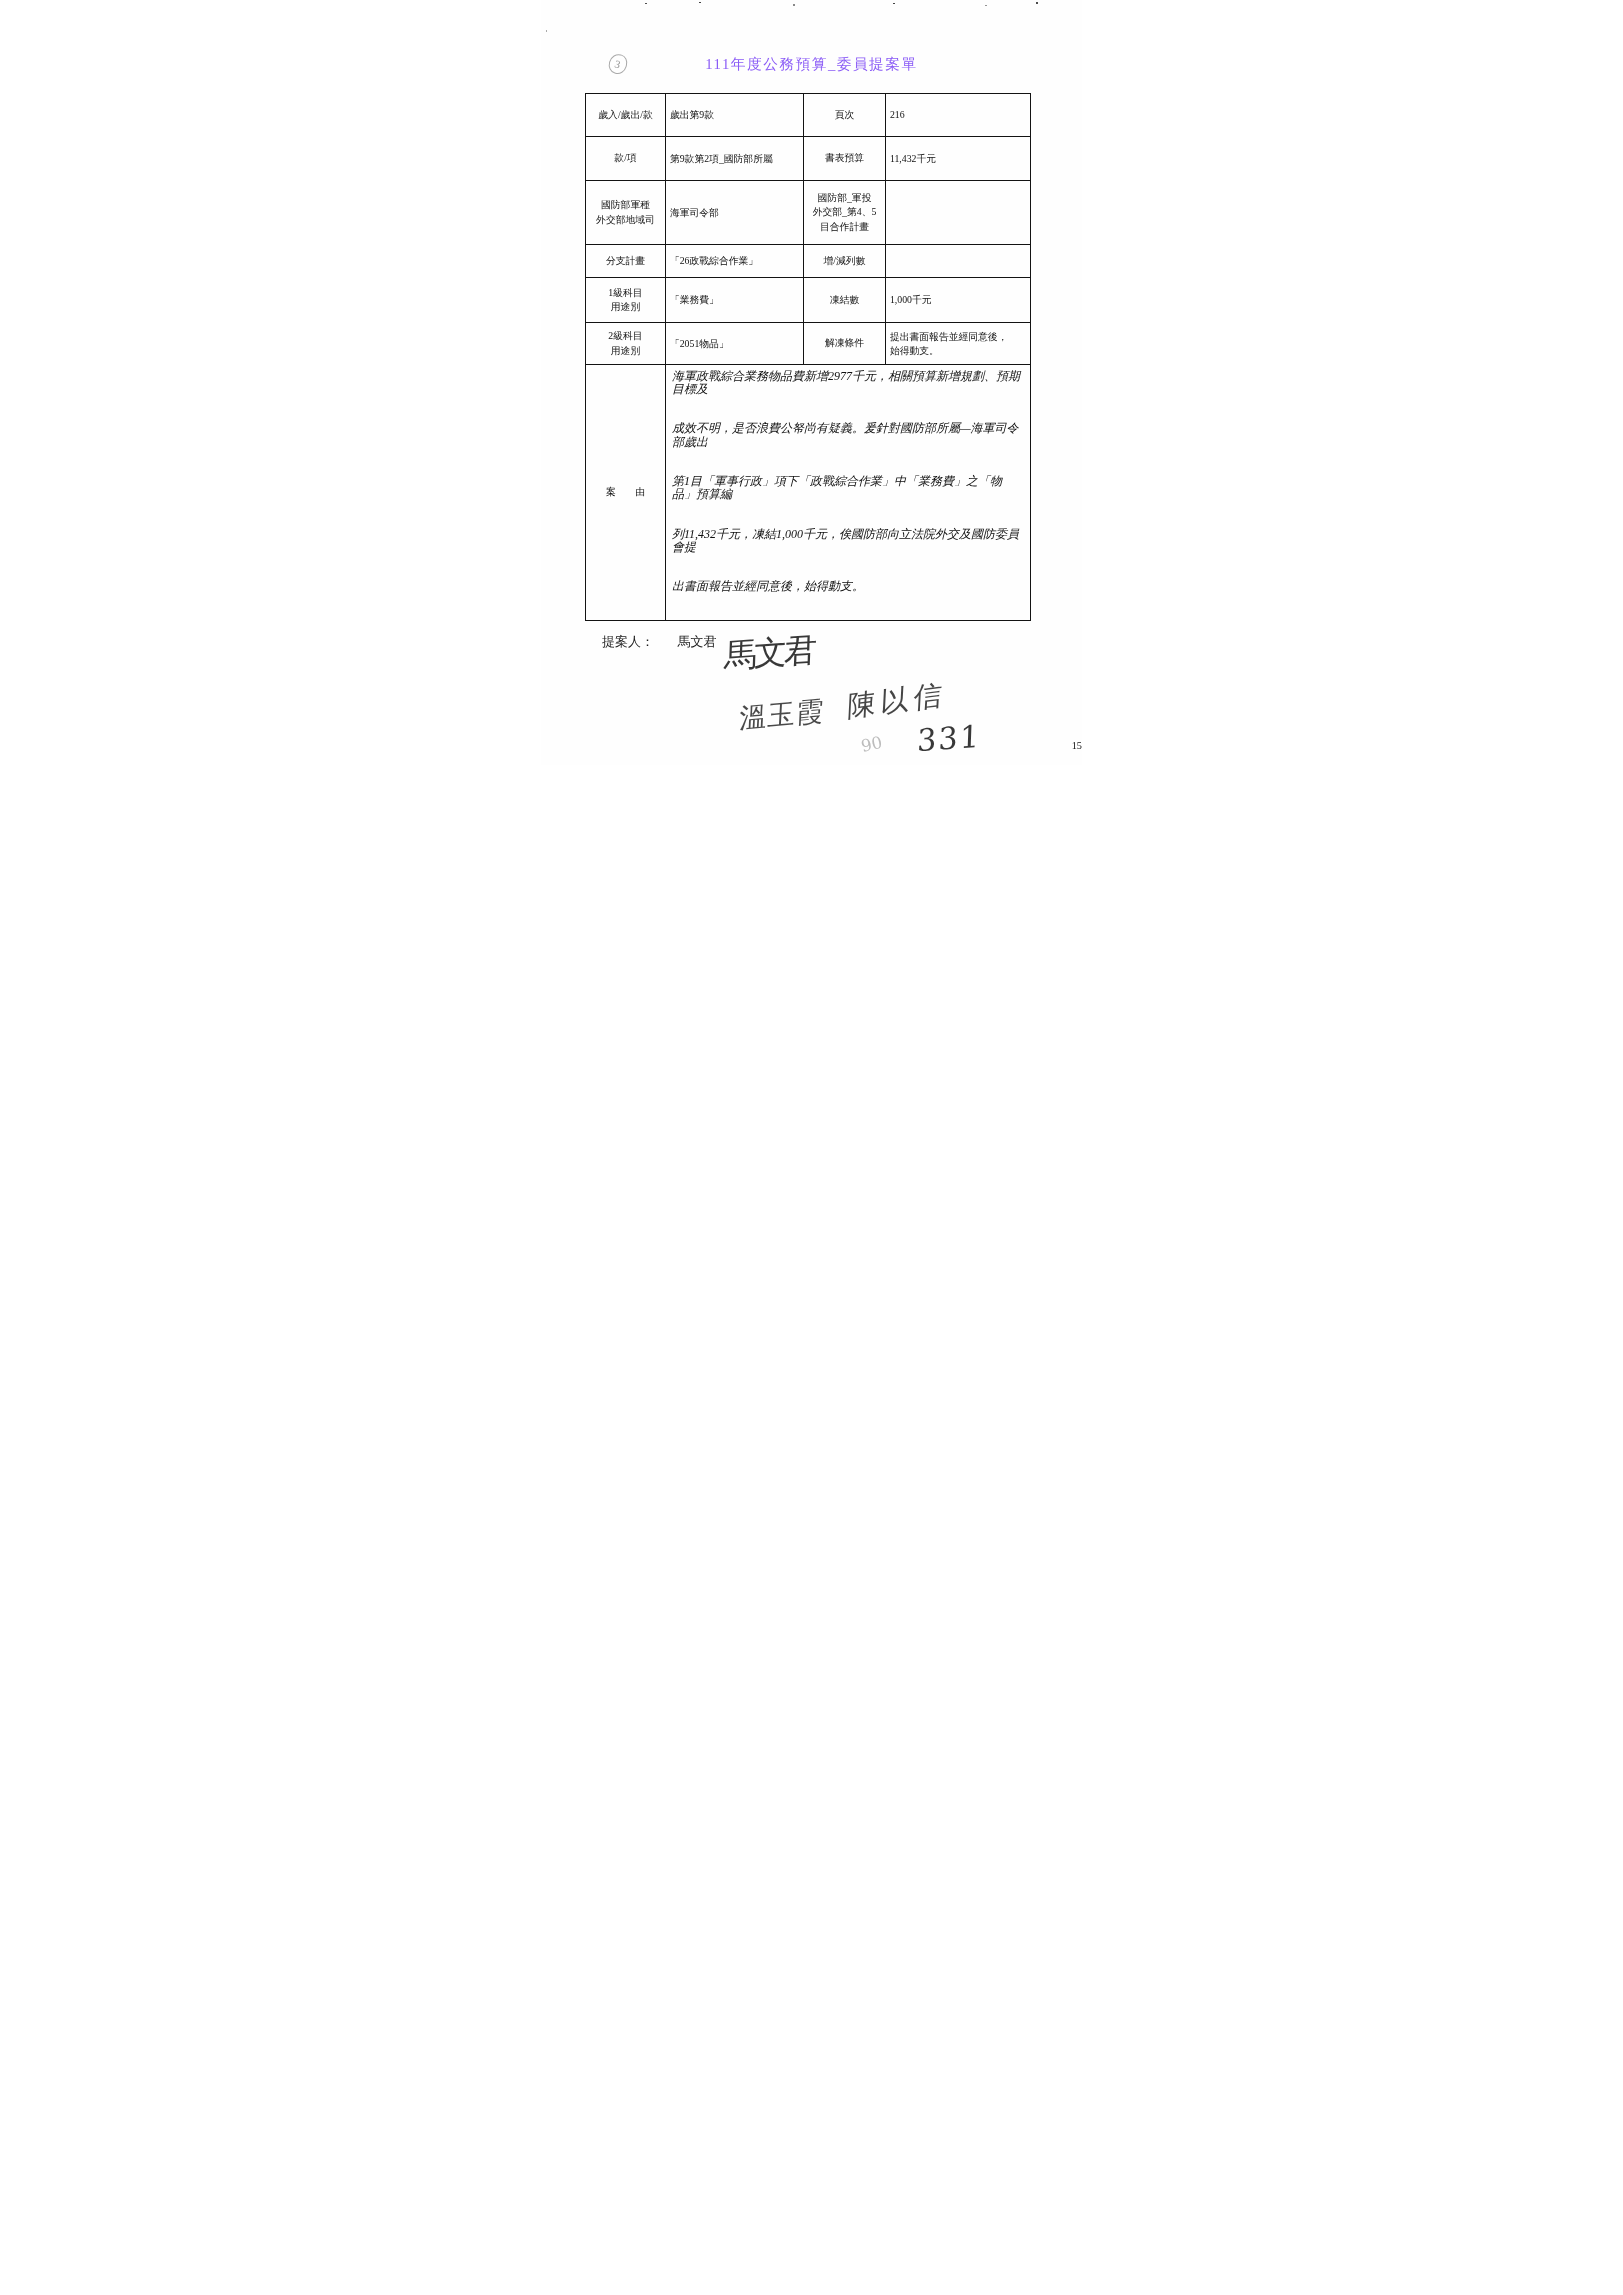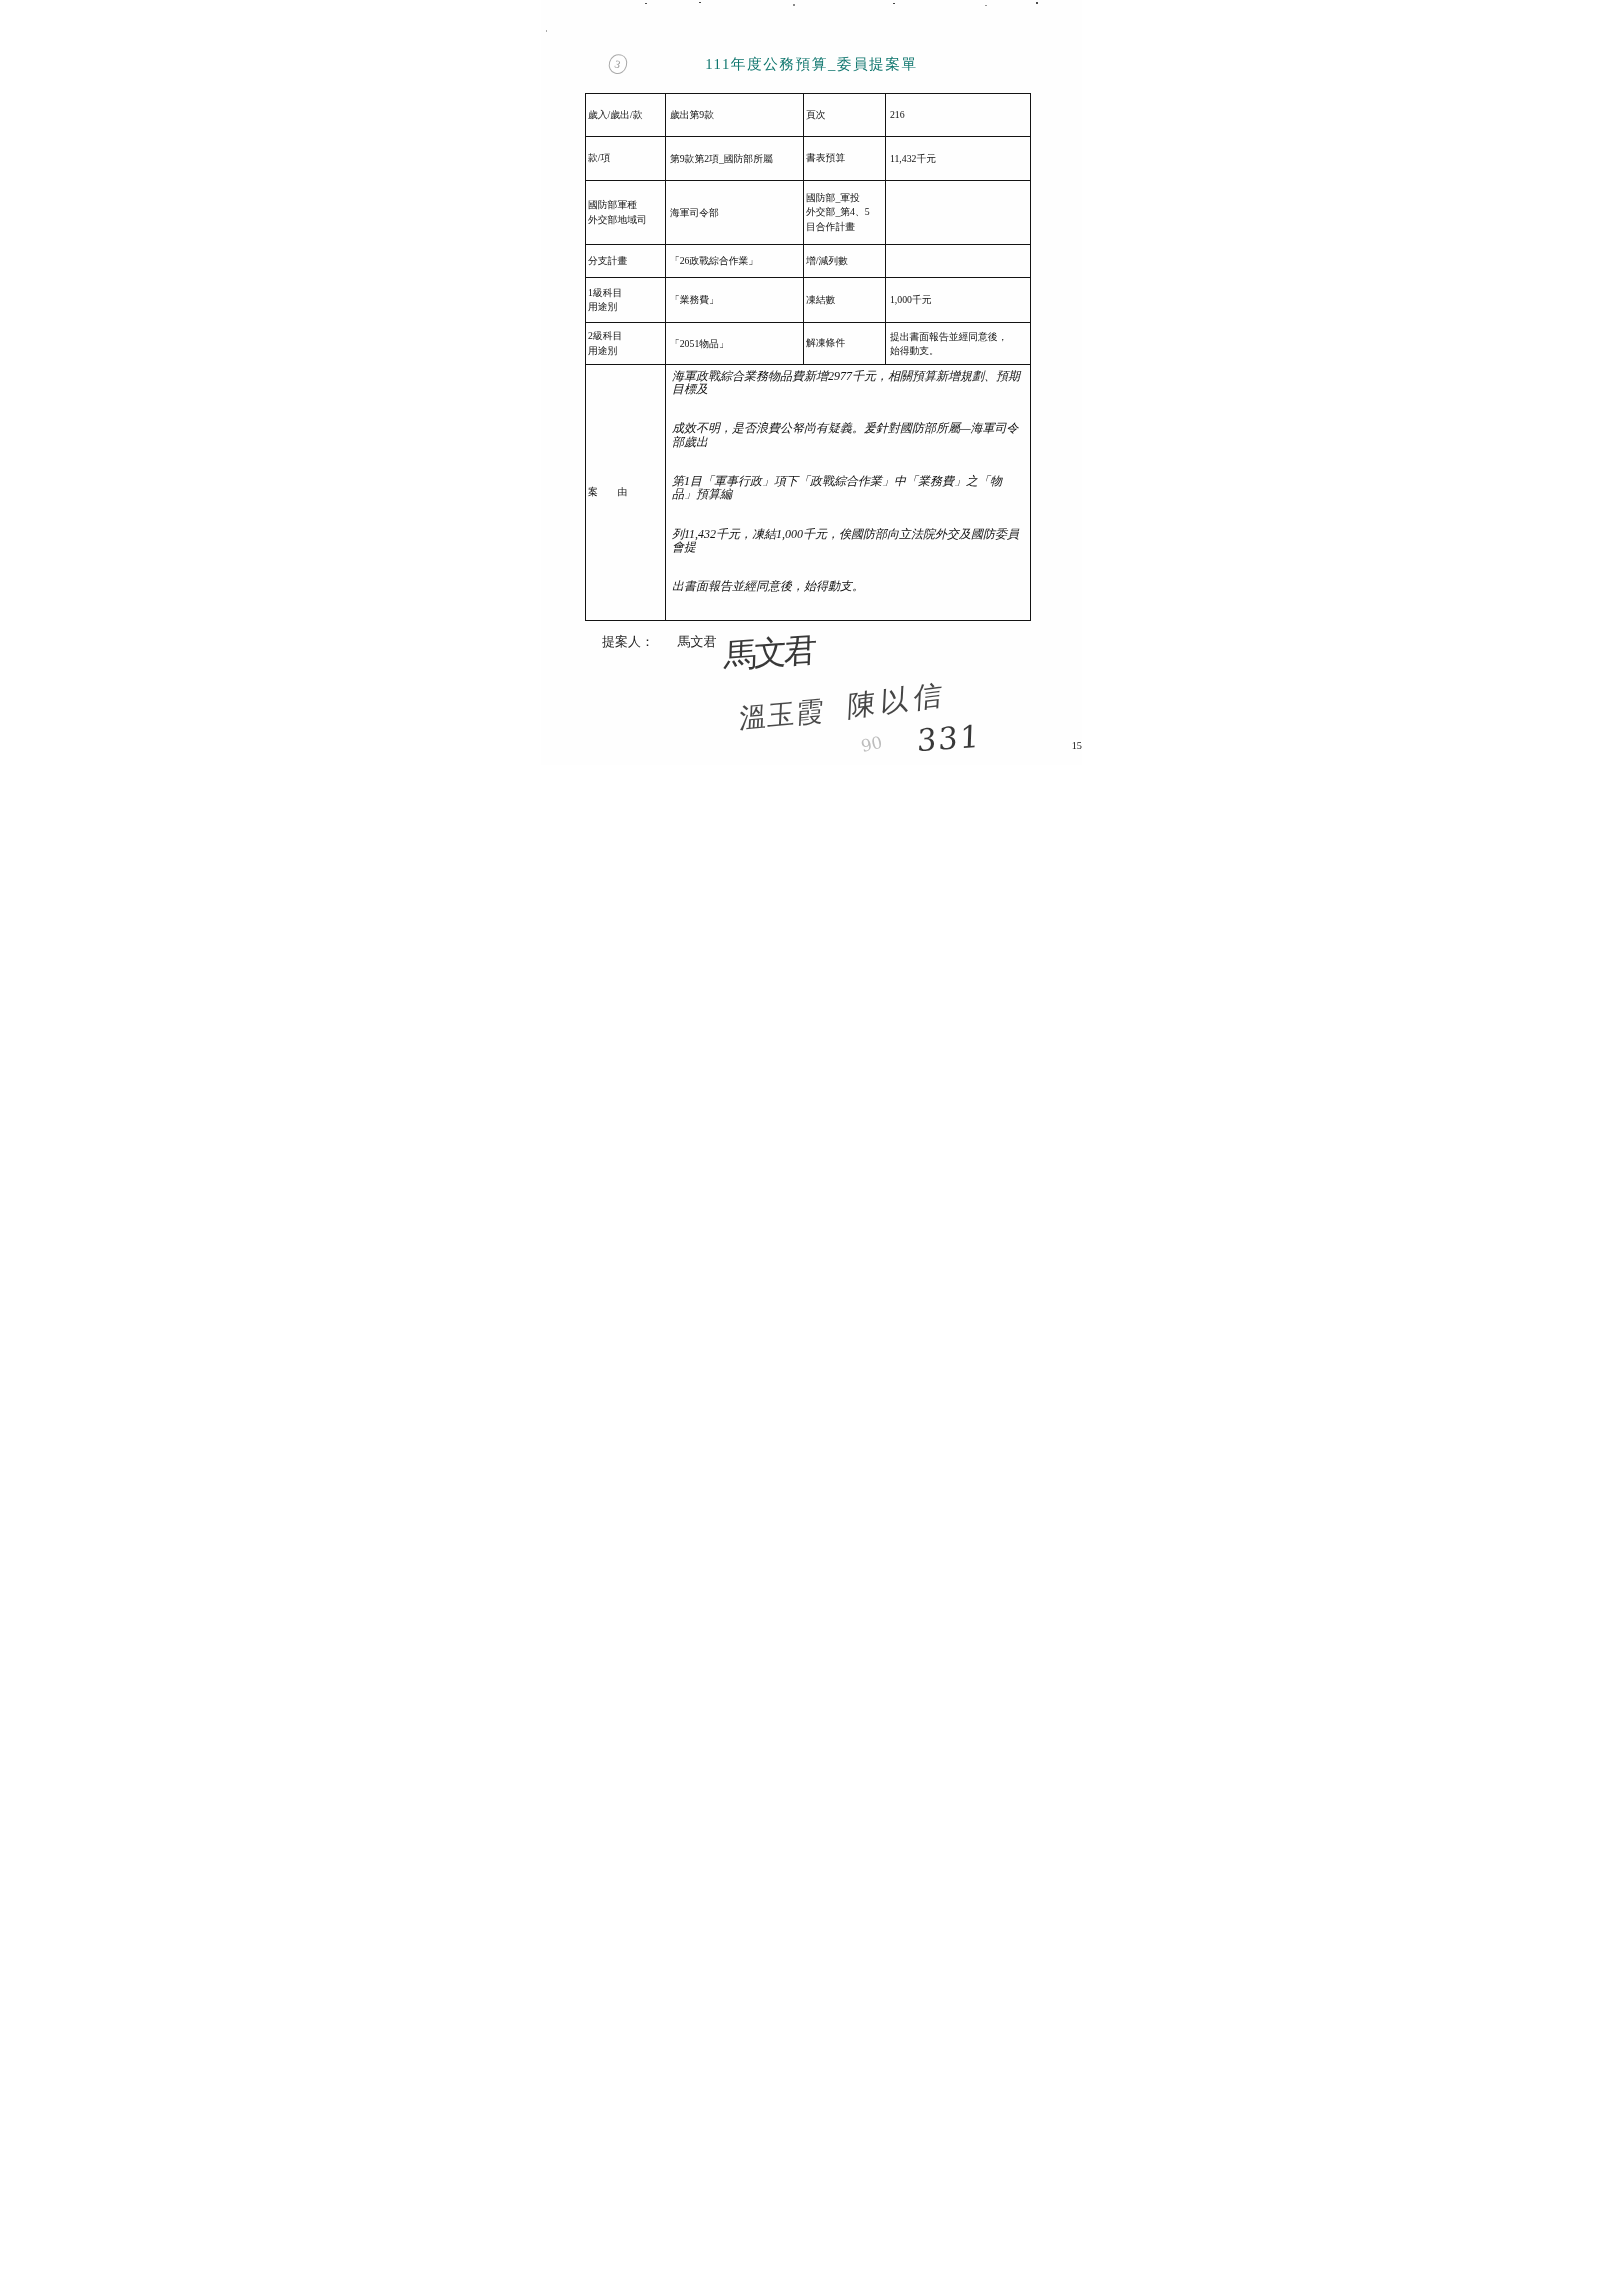--- a/index.html
+++ b/index.html
@@ -40,21 +40,21 @@
     background: transparent;
   }
   .doc-title {
     position: absolute;
     top: 55px; left: 0;
     width: 100%;
     text-align: center;
     font-size: 14.7px;
     font-weight: 500;
     letter-spacing: 1.5px;
-    color: #0f766e;
+    color: #8b5cf6;
   }
   .form-table {
     position: absolute;
     left: 44px; top: 93px;
     width: 445px;
     border-collapse: collapse;
     table-layout: fixed;
     font-size: 9.8px;
     color: #101010;
   }
@@ -67,21 +67,21 @@
   tr.r1 { height: 43px; }
   tr.r2 { height: 44px; }
   tr.r3 { height: 64px; }
   tr.r4 { height: 46px; }
   tr.r5 { height: 33px; }
   tr.r6 { height: 45px; }
   tr.r7 { height: 42px; }
   tr.r8 { height: 198px; }
   .form-table td { vertical-align: middle; }
   .label-cell {
-    text-align: left;
+    text-align: center;
     white-space: pre-line;
     line-height: 1.45;
     padding: 1px 2px;
   }
   .value-cell {
     text-align: left;
     white-space: pre-line;
     line-height: 1.4;
     padding: 2px 3.9px;
   }

